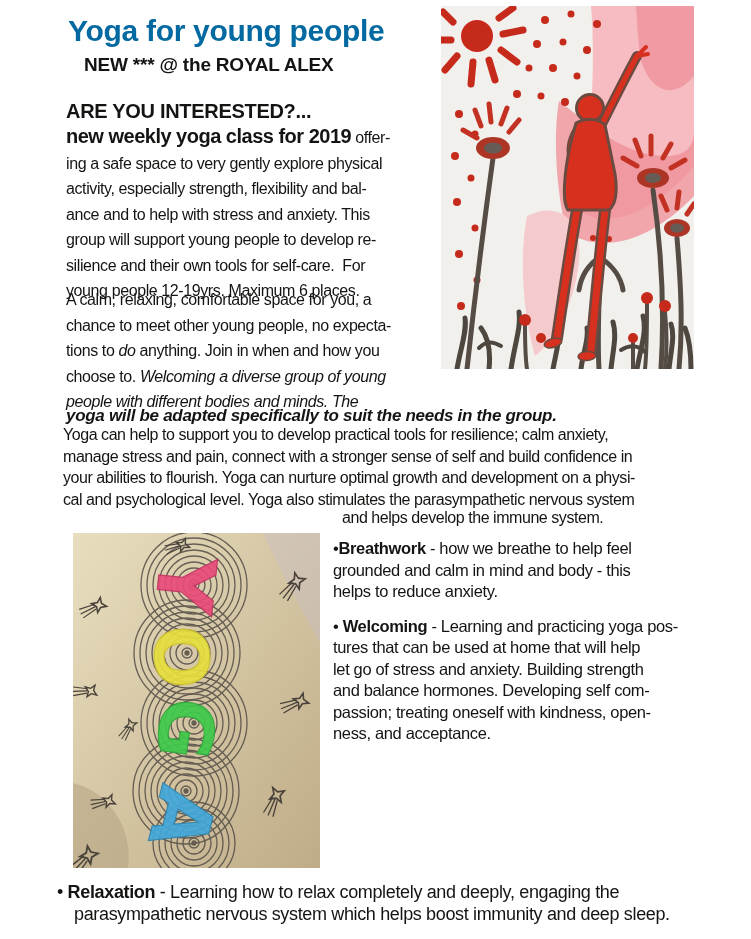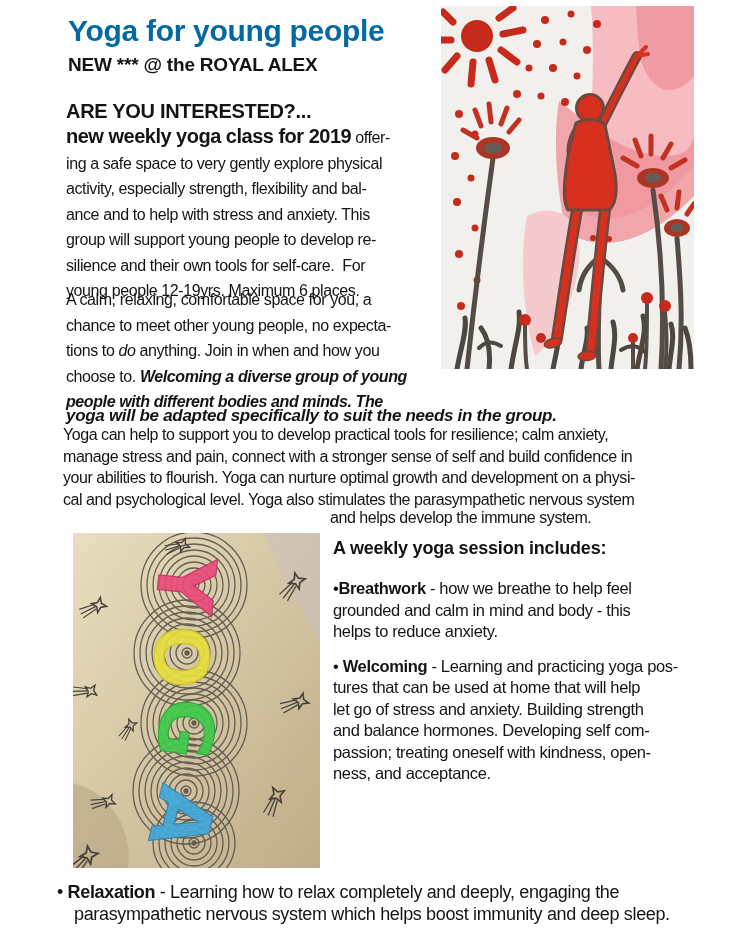--- a/index.html
+++ b/index.html
@@ -11,55 +11,55 @@
     overflow: hidden;
   }
   .abs { position: absolute; }
 
   .page-title {
     left: 68px; top: 14px;
     font-size: 30px; font-weight: bold;
     color: #0369a1; letter-spacing: -0.3px;
   }
   .page-subtitle {
-    left: 68px; top: 54px;
+    left: 84px; top: 54px;
     font-size: 19px; font-weight: bold; letter-spacing: -0.2px;
   }
 
   .intro-heading {
     left: 66px; top: 100px;
     font-size: 20px; font-weight: bold; letter-spacing: -0.3px;
   }
   .intro-para {
     left: 66px; top: 124px; width: 382px;
     font-size: 16px; line-height: 25.5px;
     white-space: pre; letter-spacing: -0.4px;
   }
   .lead-bold { font-size: 20px; font-weight: bold; letter-spacing: -0.5px; }
 
   .welcome-para {
     left: 66px; top: 287px; width: 382px;
     font-size: 16px; line-height: 25.5px;
     white-space: pre; letter-spacing: -0.4px;
   }
   .em-italic { font-style: italic; }
-  .bold-italic { font-weight: bold; font-style: italic; }
+  .bold-italic { font-weight: normal; font-style: italic; }
 
   .adapted-line {
     left: 66px; top: 406px;
     font-size: 17px; font-weight: bold; font-style: italic; letter-spacing: -0.3px;
   }
 
   .benefits-para {
     left: 63px; top: 424px; width: 655px;
     font-size: 16px; line-height: 21.5px;
     white-space: pre; letter-spacing: -0.45px;
   }
   .benefits-last {
-    left: 330px; top: 509px;
+    left: 342px; top: 509px;
     font-size: 16px; letter-spacing: -0.45px;
   }
 
   .painting-wrap { left: 441px; top: 6px; width: 253px; height: 363px; }
   .drawing-wrap  { left: 73px;  top: 533px; width: 247px; height: 335px; }
   .painting-wrap svg, .drawing-wrap svg { display: block; width: 100%; height: 100%; }
 
   .session-col { left: 333px; top: 538px; width: 404px; }
   .session-heading {
     font-size: 18px; font-weight: bold; letter-spacing: -0.2px;
@@ -328,21 +328,20 @@
   <g font-family="DejaVu Sans, sans-serif" font-weight="bold" text-anchor="middle" opacity="0.92">
     <text transform="translate(112,52) rotate(96)" font-size="78" fill="#e94b7a" stroke="#c13463" stroke-width="1.2" dominant-baseline="central">Y</text>
     <text transform="translate(108,124) rotate(88)" font-size="74" fill="#e7df3e" stroke="#cdc22f" stroke-width="1.2" dominant-baseline="central">O</text>
     <text transform="translate(113,196) rotate(98)" font-size="74" fill="#3fca4b" stroke="#2da83b" stroke-width="1.2" dominant-baseline="central">G</text>
     <text transform="translate(109,285) rotate(104)" font-size="78" fill="#42a8da" stroke="#2f84af" stroke-width="1.2" dominant-baseline="central">A</text>
   </g>
 </svg>
 </div>
 
 <div class="abs session-col">
-  <div class="session-heading">A weekly yoga session includes:</div>
 
   <div class="bullet-item"><span>•</span><span class="bullet-label">Breathwork</span><span> - how we breathe to help feel
 grounded and calm in mind and body - this
 helps to reduce anxiety.</span></div>
 
 
   <div class="bullet-item"><span>• </span><span class="bullet-label">Welcoming</span><span> - Learning and practicing yoga pos-
 tures that can be used at home that will help
 let go of stress and anxiety. Building strength
 and balance hormones. Developing self com-

